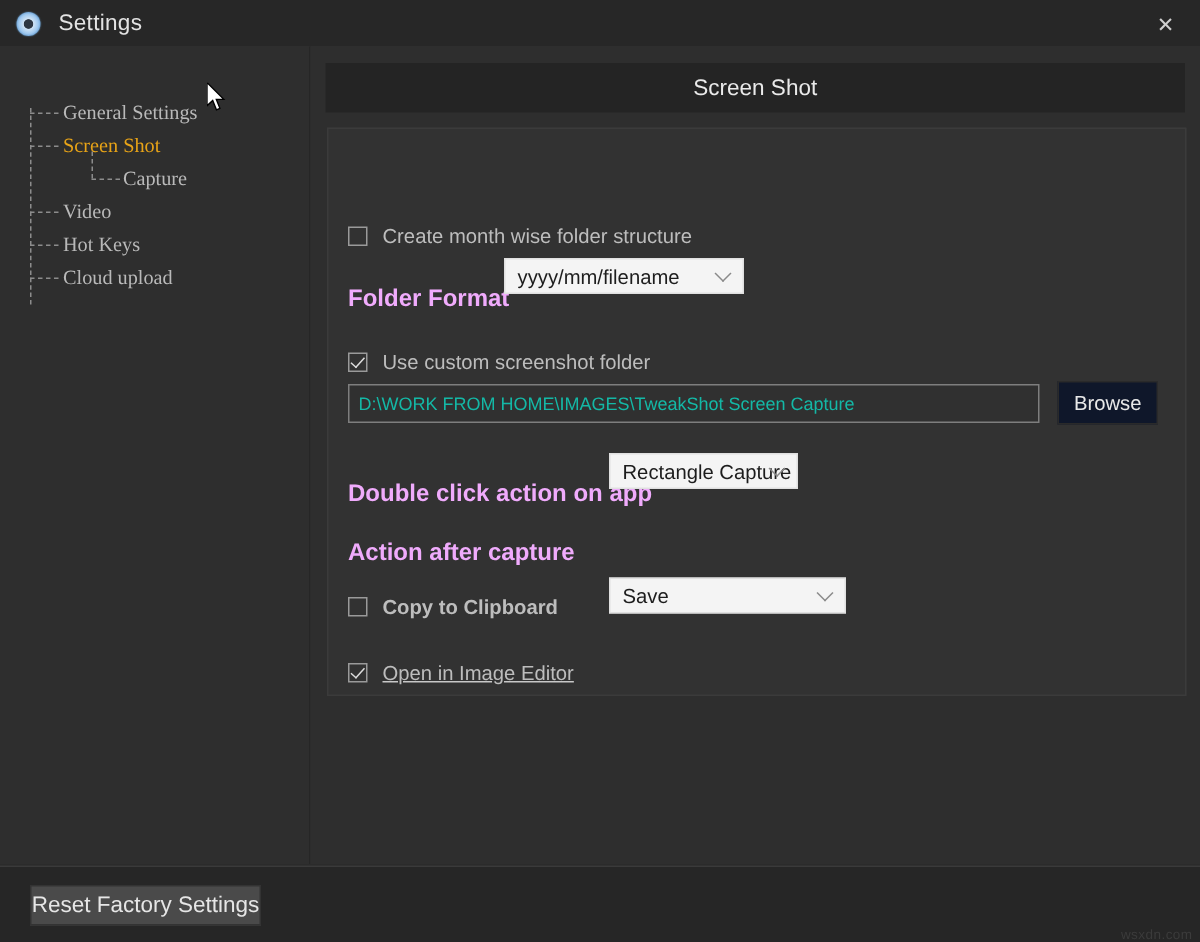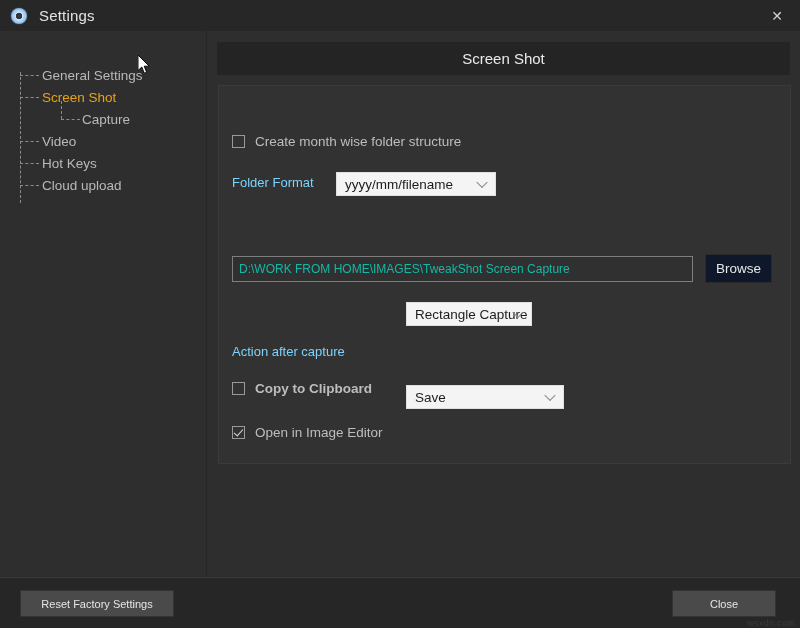--- a/index.html
+++ b/index.html
@@ -80,20 +80,21 @@
     border-left: 1px dashed #8c8c8c;
   }
   .node {
     position: relative;
     height: 22px;
     display: flex;
     align-items: center;
     font-size: 13.5px;
     color: #b9b9b9;
     white-space: nowrap;
+    font-family: Liberation Serif, serif;
   }
   .node .stub {
     position: absolute;
     left: 2px;
     width: 19px;
     border-top: 1px dashed #8c8c8c;
   }
   .node.child { padding-left: 40px; }
   .node.child .stub { left: 43px; width: 19px; }
   .node.child .vstub {
@@ -129,20 +130,21 @@
     left: 11px; top: 54px;
     width: 571px; height: 377px;
     border: 1px solid #3b3b3b;
     background: #323232;
   }
 
   .row {
     position: absolute;
     display: flex;
     align-items: center;
+    margin-top: 16px;
   }
 
   
   .cb {
     width: 13px; height: 13px;
     border: 1px solid #9a9a9a;
     background: #323232;
     display: inline-block;
     position: relative;
     flex: 0 0 auto;
@@ -157,23 +159,24 @@
     border-width: 0 1.8px 1.8px 0;
     transform: rotate(42deg);
   }
   .cb-label {
     margin-left: 10px;
     font-size: 13.5px;
     color: #bdbdbd;
     white-space: nowrap;
   }
   .field-label {
-    font-size: 13px;
-    color: #7dd3fc;
+    font-size: 16px;
+    color: #f0abfc;
     white-space: nowrap;
+    font-weight: bold;
   }
 
   
   .select {
     height: 24px;
     background: #f4f4f4;
     color: #1d1d1d;
     font-size: 13.5px;
     display: flex;
     align-items: center;
@@ -235,21 +238,21 @@
   .footer-btn {
     position: absolute;
     top: 12px;
     height: 27px;
     background: #4a4a4a;
     border: 1px solid #333;
     box-sizing: border-box;
     display: flex;
     align-items: center;
     justify-content: center;
-    font-size: 11px;
+    font-size: 15px;
     color: #e6e6e6;
   }
   #reset-btn { left: 20px; width: 154px; }
   #close-footer-btn { left: 672px; width: 104px; }
 
   #watermark {
     position: absolute;
     right: 5px; bottom: 1px;
     font-size: 9px;
     color: #3b3b3b;
@@ -325,52 +328,58 @@
       </div>
 
       <div class="row" style="left:13px; top:89px;">
         <span class="field-label">Folder Format</span>
       </div>
       <div class="select" style="position:absolute; left:117px; top:86px; width:160px;">
         <span>yyyy/mm/filename</span>
         <span class="caret"></span>
       </div>
 
+      <div class="row" style="left:13px; top:132px;">
+        <span class="cb checked"></span>
+        <span class="cb-label">Use custom screenshot folder</span>
+      </div>
 
       <div id="path-input" placeholder="Select a folder">D:\WORK FROM HOME\IMAGES\TweakShot Screen Capture</div>
       <div id="browse-btn">Browse</div>
 
+      <div class="row" style="left:13px; top:219px;">
+        <span class="field-label">Double click action on app</span>
+      </div>
       <div class="select" style="position:absolute; left:187px; top:216px; width:126px;">
         <span>Rectangle Capture</span>
         <span class="caret"></span>
       </div>
 
       <div class="row" style="left:13px; top:258px;">
         <span class="field-label">Action after capture</span>
       </div>
       <div class="select" style="position:absolute; left:187px; top:255px; width:158px;margin-top:44px;">
         <span>Save</span>
         <span class="caret"></span>
       </div>
 
       <div class="row" style="left:13px; top:295px;font-weight:bold;">
         <span class="cb"></span>
         <span class="cb-label">Copy to Clipboard</span>
       </div>
 
-      <div class="row" style="left:13px; top:339px;">
+      <div class="row" style="left:13px; top:339px;text-decoration:underline;">
         <span class="cb checked"></span>
         <span class="cb-label">Open in Image Editor</span>
       </div>
 
     </div>
   </div>
 </div>
 
 <div id="footer">
   <div class="footer-btn" id="reset-btn">Reset Factory Settings</div>
-  <div class="footer-btn" id="close-footer-btn">Close</div>
   <div id="watermark">wsxdn.com</div>
 </div>
 
 <svg id="cursor" viewBox="0 0 13 19">
   <polygon points="0,0 0,15.5 3.8,12 6.3,18.2 8.6,17.2 6.2,11.2 11.2,11.2" fill="#ffffff" stroke="#000000" stroke-width="0.9"></polygon>
 </svg>
 
 </body></html>

